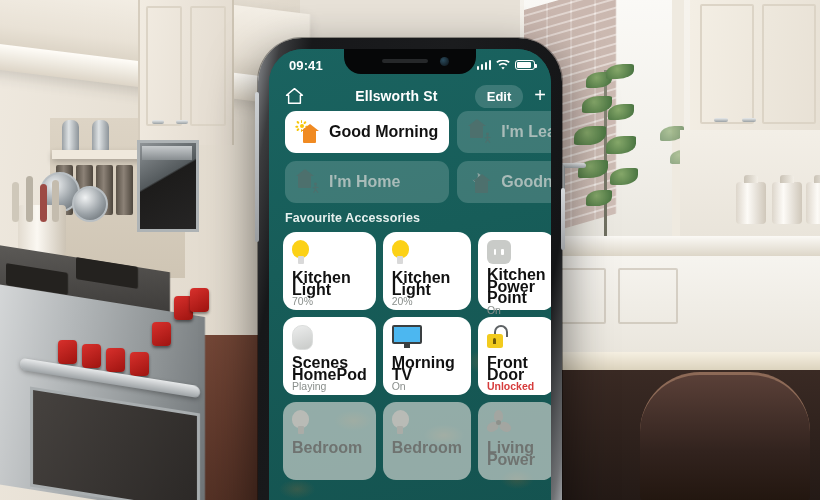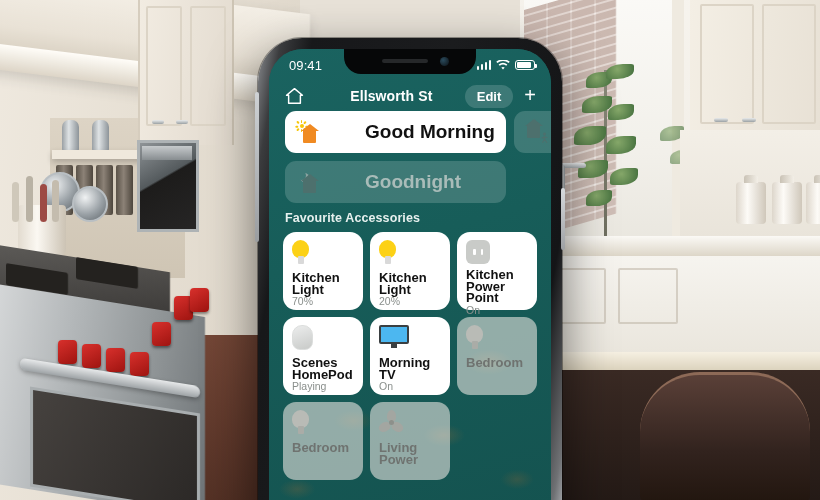--- a/index.html
+++ b/index.html
@@ -160,52 +160,52 @@
   .notch { position:absolute; left:50%; transform:translateX(-50%); top:0;
     width:132px; height:25px; background:#060708; border-radius:0 0 17px 17px; z-index:20; }
   .speaker { position:absolute; left:38px; top:10px; width:46px; height:4px;
     background:#26282a; border-radius:3px; }
   .camera { position:absolute; left:96px; top:8px; width:9px; height:9px;
     border-radius:50%; background:radial-gradient(circle at 35% 35%,#2a4a5c,#0b1014); }
 
   .statusbar { position:relative; z-index:15; height:28px; display:flex;
     align-items:center; justify-content:space-between;
     padding:4px 16px 0 20px; color:#fff; }
-  .clock { font-size:13px; font-weight:400; letter-spacing:.1px; }
+  .clock { font-size:13px; font-weight:700; letter-spacing:.1px; }
   .status-right { display:flex; align-items:center; gap:5px; }
   .bars { display:flex; align-items:flex-end; gap:1.5px; height:10px; }
   .bars i { width:2.5px; background:#fff; border-radius:1px; display:block; }
   .bars i:nth-child(1){height:4px;} .bars i:nth-child(2){height:6px;}
   .bars i:nth-child(3){height:8px;} .bars i:nth-child(4){height:10px;}
   .batt { width:20px; height:10px; border:1.3px solid #fff; border-radius:3px;
     position:relative; padding:1px; }
   .batt span { display:block; height:100%; width:88%; background:#fff; border-radius:1px; }
   .batt::after { content:""; position:absolute; right:-3px; top:3px; width:2px;
     height:4px; background:#fff; border-radius:0 1px 1px 0; }
 
   .navbar { position:relative; z-index:15; display:flex; align-items:center;
-    padding:4px 12px 0 16px; height:34px; gap:8px; color:#fff; }
+    padding:4px 2px 0 16px; height:34px; gap:8px; color:#fff; }
   .nav-title { flex:1; text-align:center; font-size:14px; font-weight:700;
     letter-spacing:.1px; margin-left:14px; }
   .edit-btn { background:rgba(255,255,255,.16); border-radius:13px;
     padding:4px 12px; font-size:13px; font-weight:700; color:#fff; cursor:pointer; }
   .plus-btn { font-size:20px; font-weight:300; line-height:1; color:#fff;
     padding:0 3px 3px; cursor:pointer; }
 
   .section-title { position:relative; z-index:15; color:#e6f0ee;
     font-size:12.5px; font-weight:600; padding:8px 0 7px 16px; letter-spacing:.1px; }
 
   .scenes { position:relative; z-index:15; display:grid;
     grid-template-columns:1fr 1fr; gap:8px; padding:0 0 0 16px;
     margin-right:-42px; }
   .scene { height:42px; border-radius:11px; display:flex; align-items:center;
     gap:9px; padding:0 11px; cursor:pointer; }
   .scene.active { background:#fff; }
   .scene.inactive { background:rgba(255,255,255,.17); }
-  .scene-label { font-size:19px; font-weight:700; white-space:nowrap;margin-left:36px; }
+  .scene-label { font-size:16px; font-weight:700; white-space:nowrap; }
   .scene.active .scene-label { color:#111; }
   .scene.inactive .scene-label { color:#a9bcb9; }
 
   .scene-ico { width:24px; height:22px; position:relative; flex:none; }
   .house { position:absolute; left:2px; bottom:0; width:17px; height:13px; }
   .house-roof { position:absolute; left:0; top:-6px; width:0; height:0;
     border-left:9px solid transparent; border-right:9px solid transparent; }
   .house-body { position:absolute; left:2px; top:0; width:13px; height:13px; border-radius:1px; }
   .sun { position:absolute; left:1px; top:0; width:9px; height:9px; }
   .sun-core { position:absolute; left:2.5px; top:2.5px; width:4px; height:4px;
@@ -215,21 +215,21 @@
     border-radius:50%; box-shadow:3px 2px 0 0 #8aa3a0; }
   .walker { position:absolute; right:1px; bottom:0px; width:7px; height:11px; }
 
   .accessories { position:relative; z-index:15; display:grid;
     grid-template-columns:repeat(3,1fr); gap:7px; padding:0 14px; }
   .tile { height:78px; border-radius:13px; padding:8px 9px 0;
     display:flex; flex-direction:column; cursor:pointer; position:relative; }
   .tile.on { background:#fff; }
   .tile.off { background:rgba(225,225,220,.62); }
   .tile-ico { height:27px; margin-bottom:5px; }
-  .tile-name { font-size:13px; font-weight:700; color:#111; line-height:11.5px; }
+  .tile-name { font-size:16px; font-weight:700; color:#111; line-height:11.5px; }
   .tile.off .tile-name { color:#6f7370; }
   .tile-state { font-size:10.5px; color:#8a8f8c; margin-top:1px; line-height:11.5px; }
   .tile-state.alert { color:#d63b3b; font-weight:700; }
 
   
   .bulb { position:relative; width:17px; height:25px; }
   .bulb-glass { position:absolute; left:0; top:0; width:17px; height:18px;
     border-radius:50% 50% 45% 45%; background:#fcd116; }
   .bulb-base { position:absolute; left:5.5px; top:16px; width:6px; height:8px;
     background:#d9d9d9; border-radius:1px; }
@@ -418,20 +418,33 @@
             <div class="house-body" style="background:#4d706d;"></div>
           </div>
           <svg class="walker" viewBox="0 0 8 12">
             <circle cx="4" cy="2" r="1.7" fill="#4d706d"></circle>
             <path d="M4 4 L4 8 M4 8 L2 11.5 M4 8 L6.5 11.5 M4 5.5 L1.5 6.5 M4 5.5 L6.8 6" stroke="#4d706d" stroke-width="1.4" fill="none" stroke-linecap="round"></path>
           </svg>
         </div>
         <div class="scene-label">I'm Leaving</div>
       </div>
 
+      <div class="scene inactive">
+        <div class="scene-ico">
+          <div class="house" style="left:0;top:4px;">
+            <div class="house-roof" style="border-bottom:7px solid #4d706d;"></div>
+            <div class="house-body" style="background:#4d706d;"></div>
+          </div>
+          <svg class="walker" viewBox="0 0 8 12">
+            <circle cx="4" cy="2" r="1.7" fill="#4d706d"></circle>
+            <path d="M4 4 L4 8 M4 8 L2 11.5 M4 8 L6.5 11.5 M4 5.5 L1.5 6.5 M4 5.5 L6.8 6" stroke="#4d706d" stroke-width="1.4" fill="none" stroke-linecap="round"></path>
+          </svg>
+        </div>
+        <div class="scene-label">I'm Home</div>
+      </div>
 
       <div class="scene inactive">
         <div class="scene-ico">
           <div class="moon"></div>
           <div class="house" style="left:5px;">
             <div class="house-roof" style="border-bottom:7px solid #4d706d;"></div>
             <div class="house-body" style="background:#4d706d;"></div>
           </div>
         </div>
         <div class="scene-label">Goodnight</div>
@@ -483,20 +496,31 @@
         <div class="tile-ico">
             <div class="tv">
               <div class="tv-screen"></div>
               <div class="tv-stand"></div>
             </div>
           </div>
         <div class="tile-name">Morning TV</div>
         <div class="tile-state">On</div>
       </div>
 
+      <div class="tile on">
+        <div class="tile-ico">
+          <div class="padlock">
+              <div class="shackle"></div>
+              <div class="lockbody"></div>
+              <div class="keyhole"></div>
+            </div>
+        </div>
+        <div class="tile-name">Front Door</div>
+        <div class="tile-state alert">Unlocked</div>
+      </div>
 
       <div class="tile off">
         <div class="tile-ico">
             <div class="bulb grey">
               <div class="bulb-glass"></div>
               <div class="bulb-base"></div>
             </div>
           </div>
         <div class="tile-name">Bedroom</div>
         <div class="tile-state"></div>

